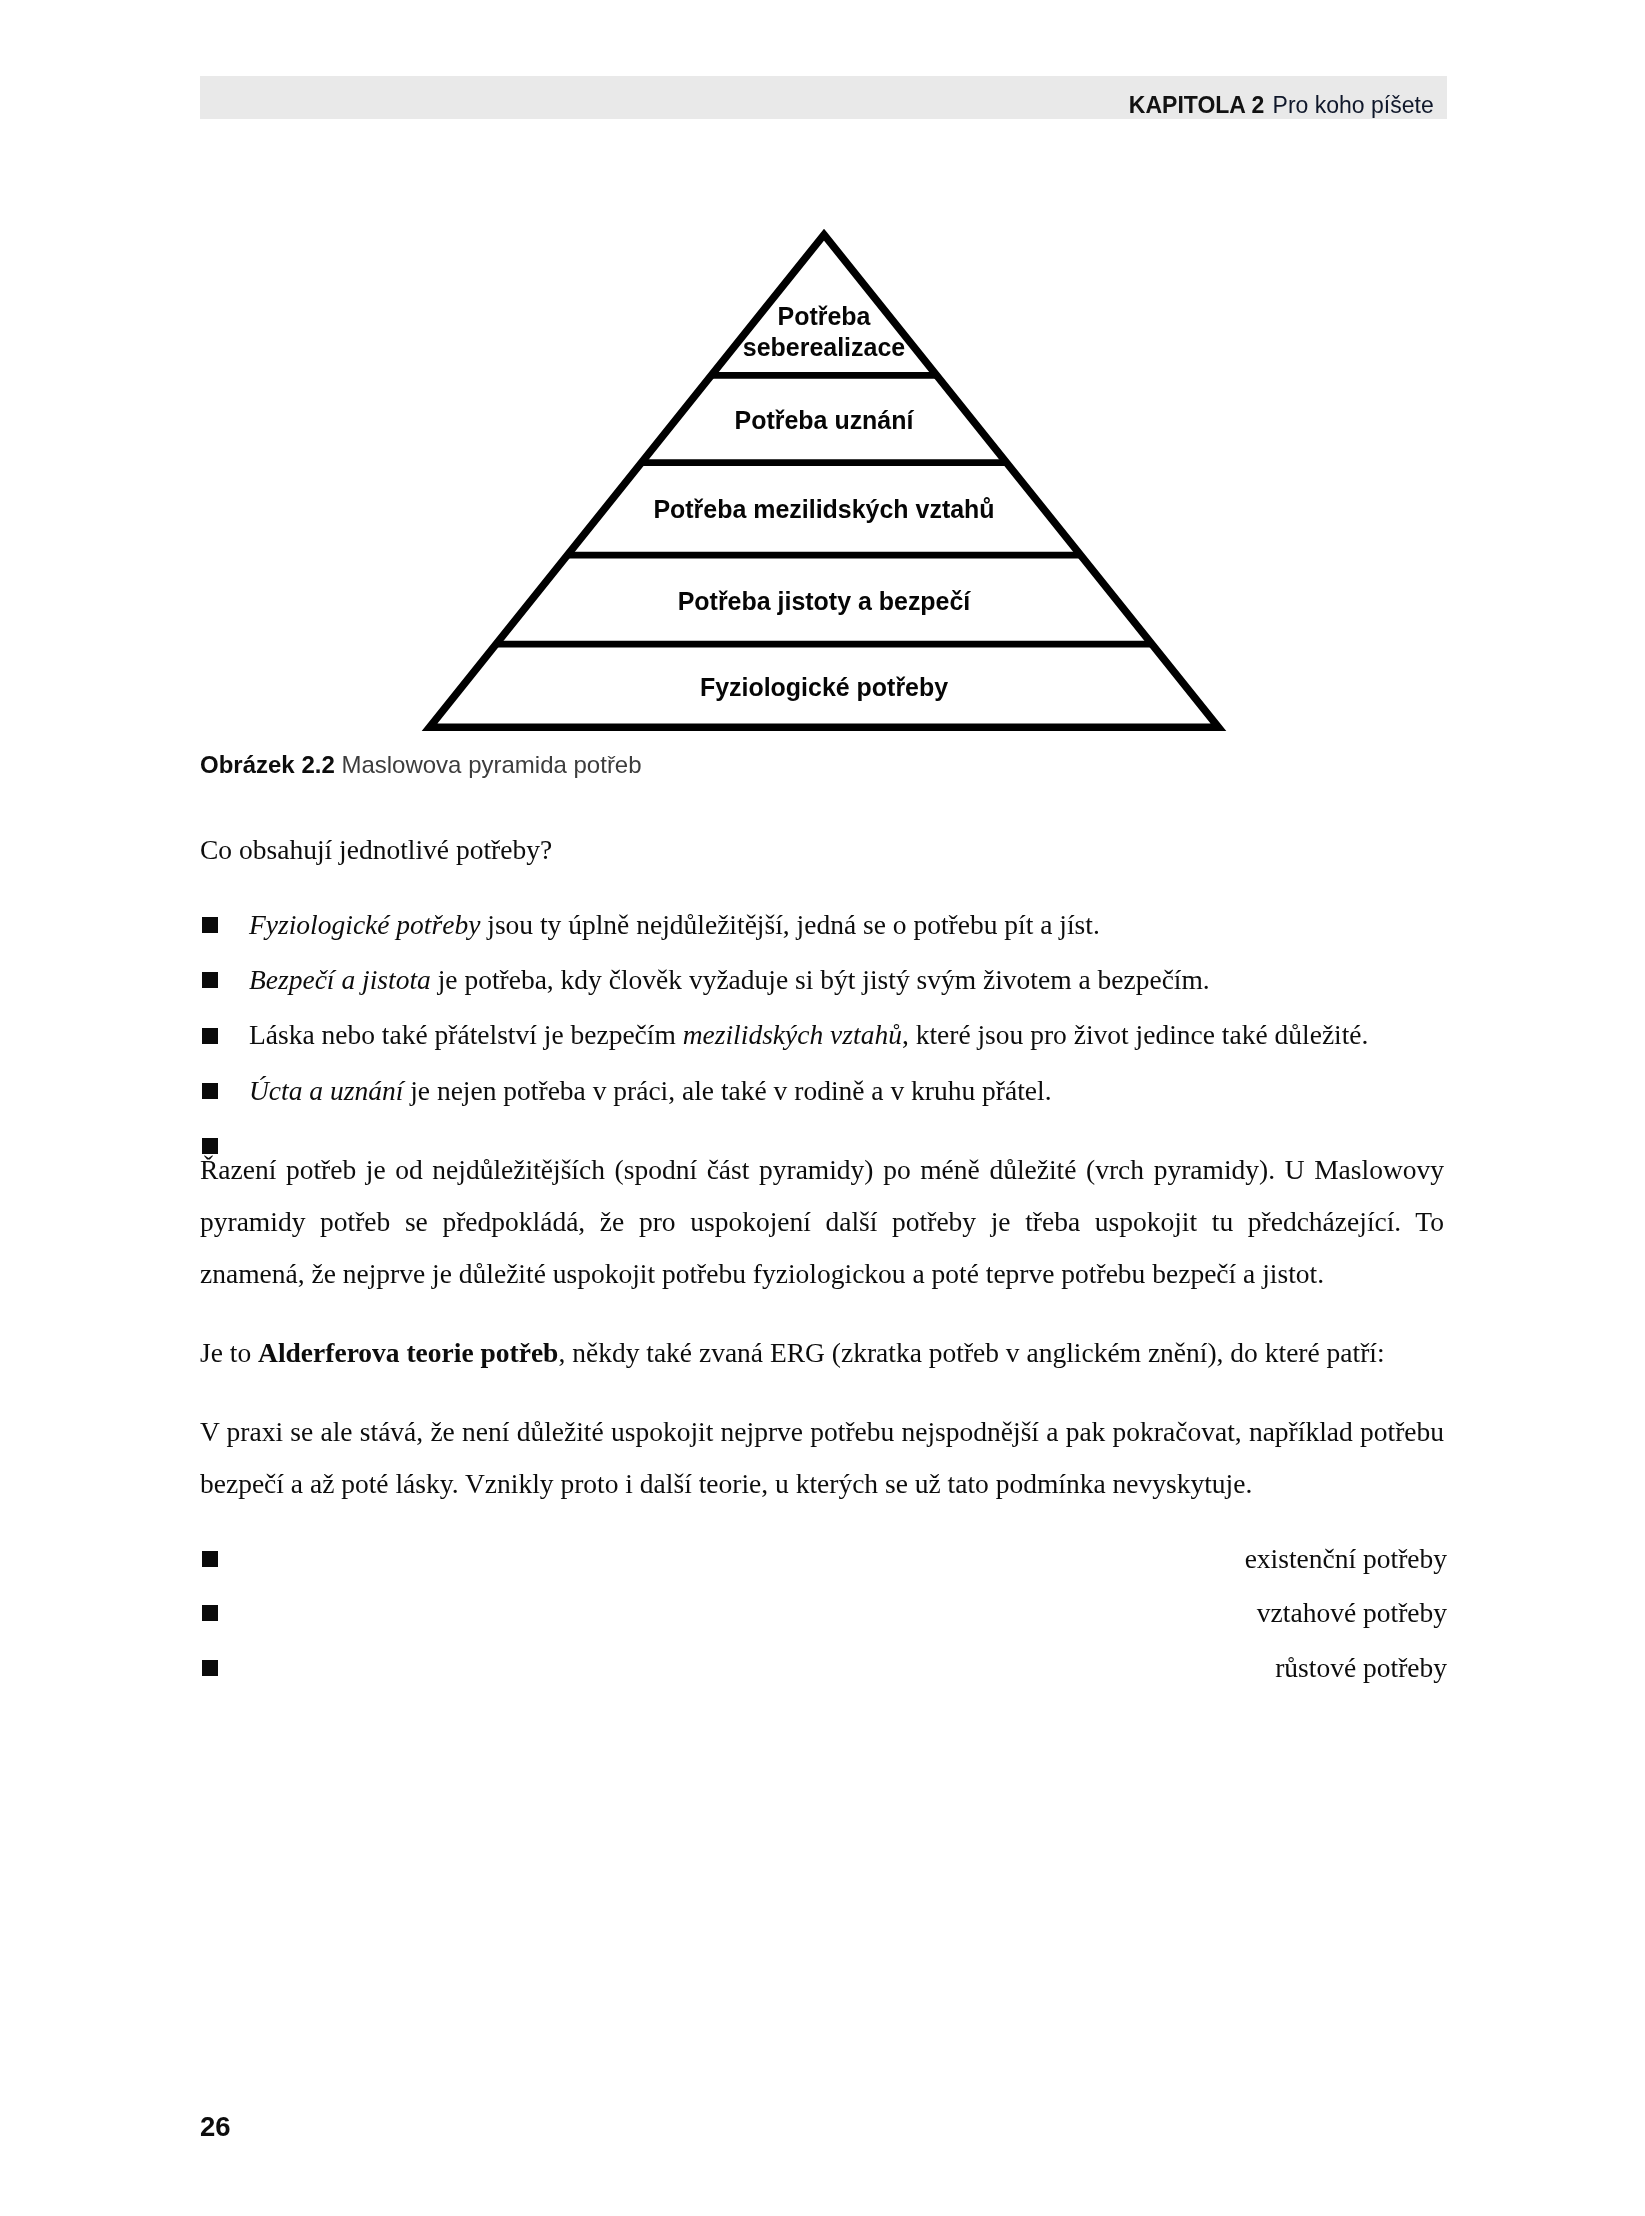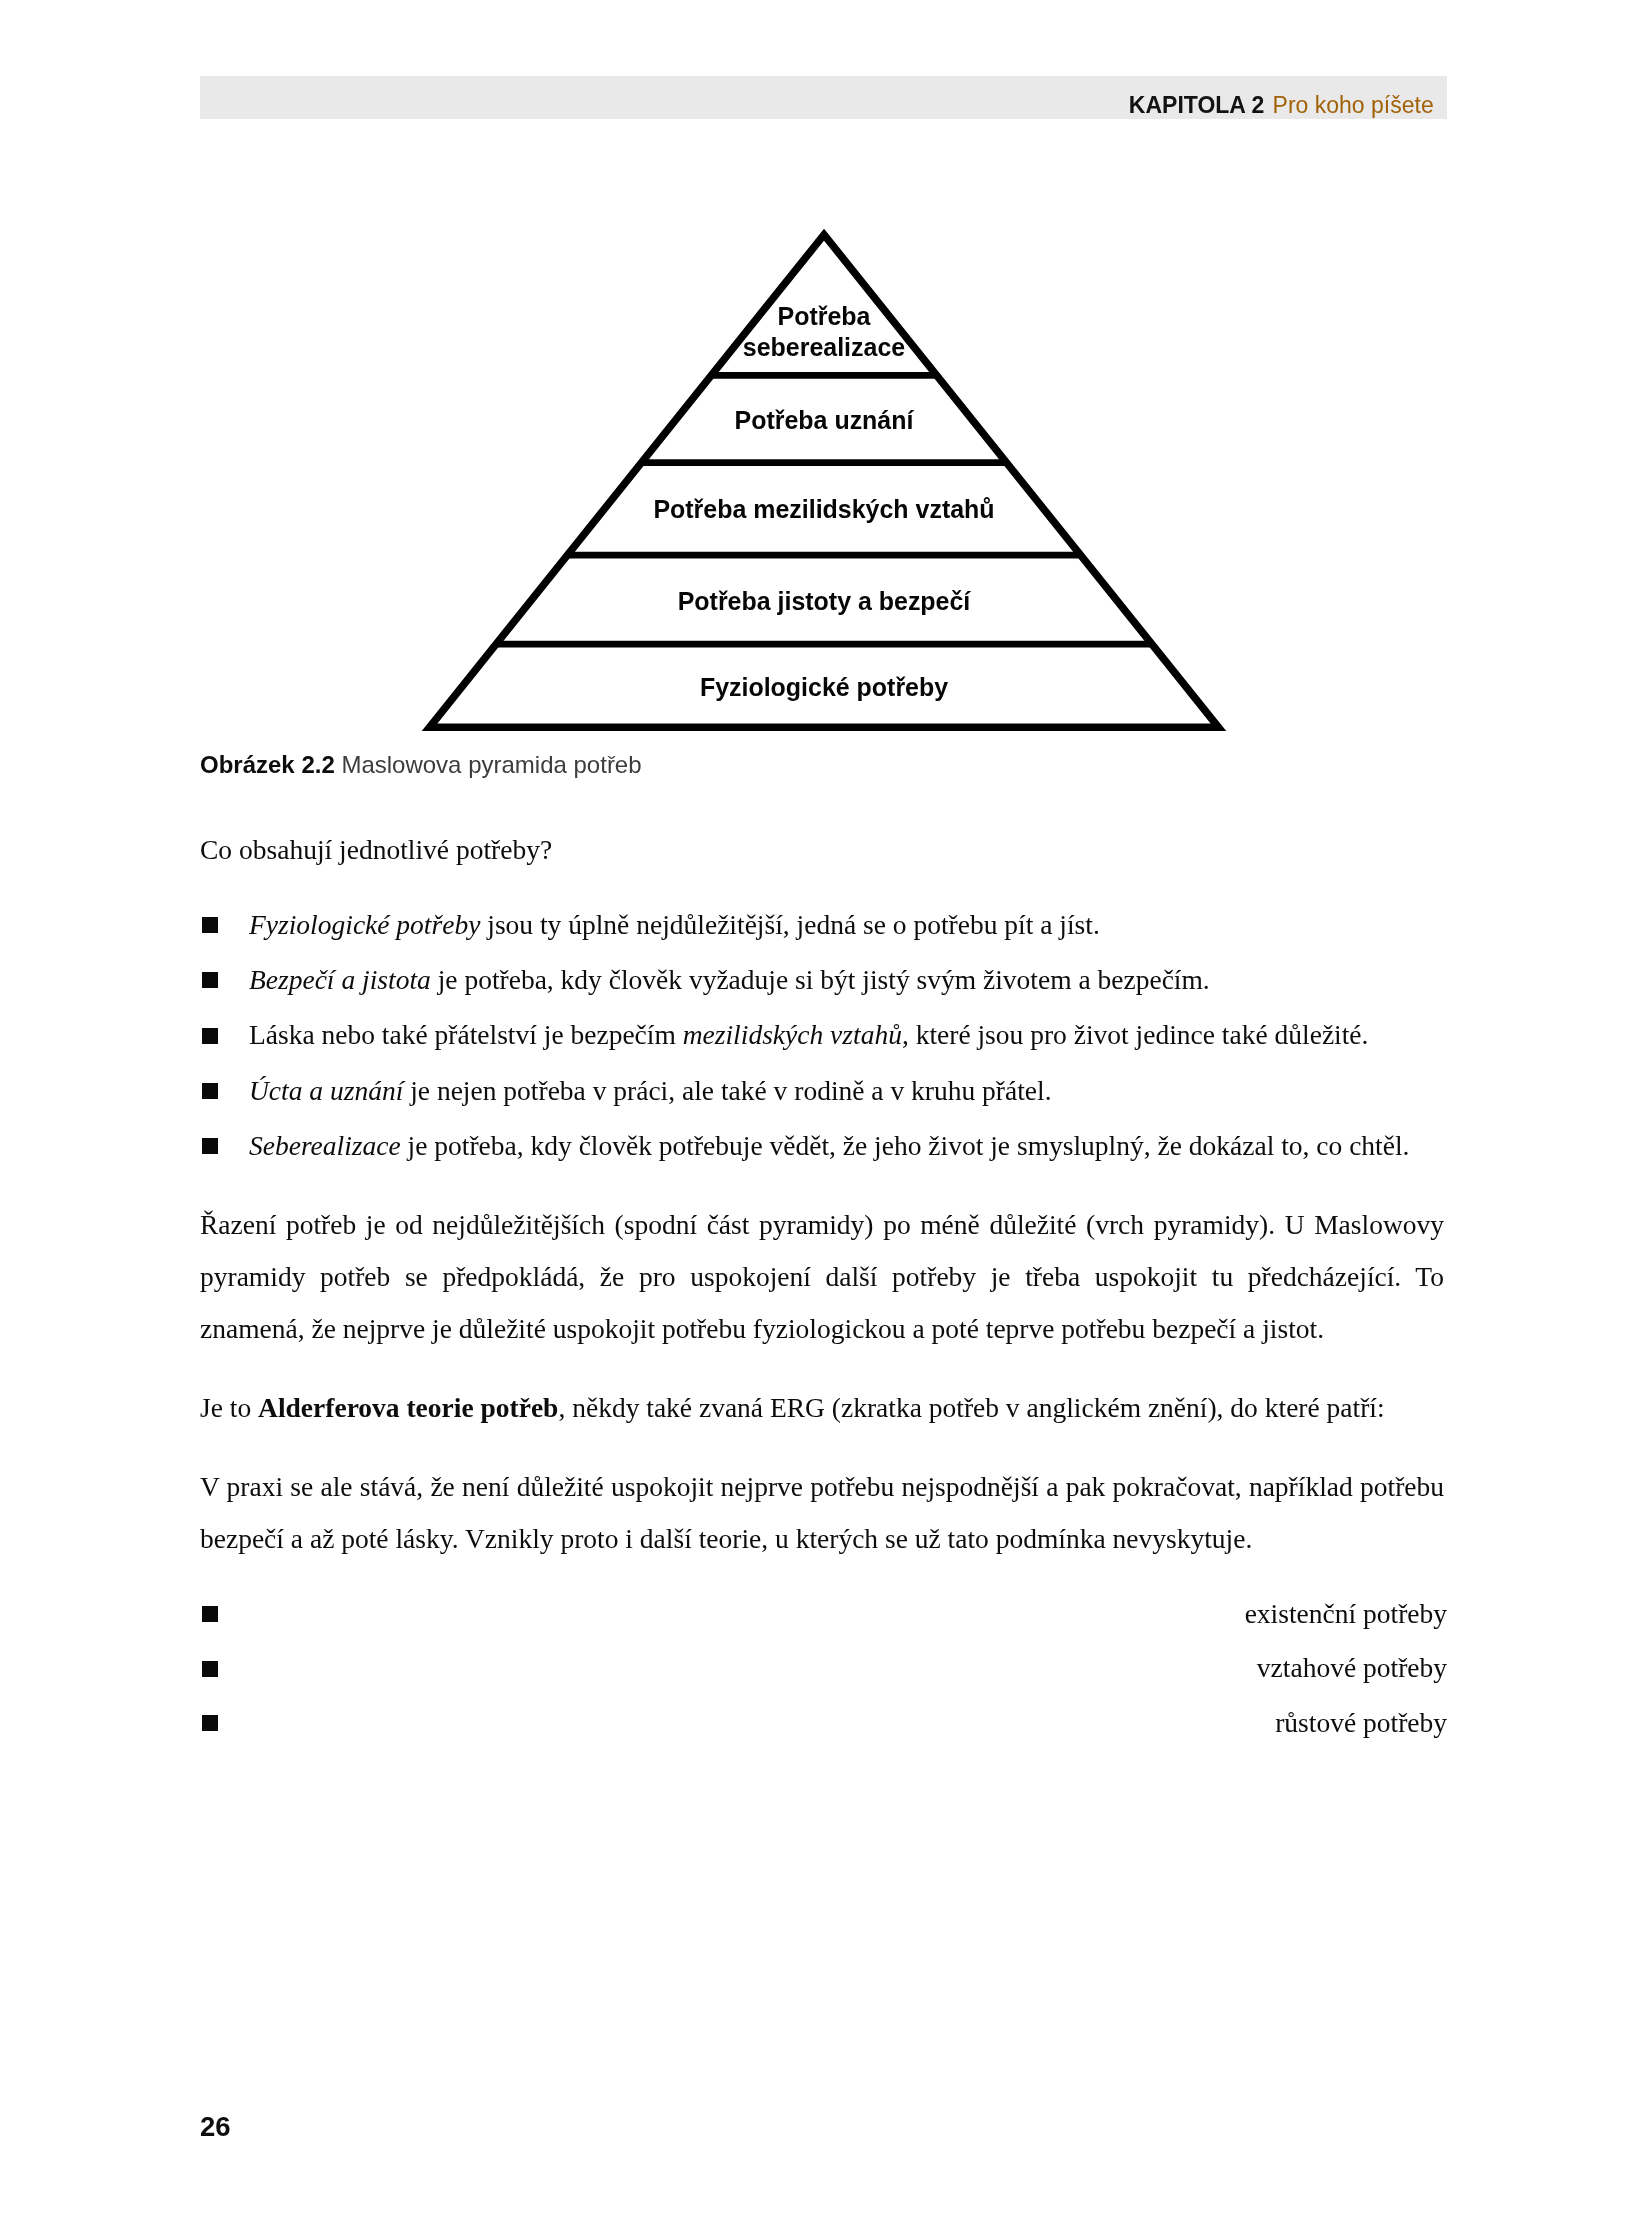--- a/index.html
+++ b/index.html
@@ -23,21 +23,21 @@
     display: flex;
     align-items: flex-end;
     justify-content: flex-end;
     padding-right: 13.3px;
     box-sizing: border-box;
     font-family: "Liberation Sans", sans-serif;
     font-size: 23px;
     gap: 8.3px;
   }
   .header-chapter { font-weight: 700; color: #121212; }
-  .header-title { color: #a16207; }
+  .header-title { color: #0f172a; }
   .content {
     position: absolute;
     left: 200px; top: 118px;
     width: 1247px;
   }
   .figure { margin-top: 105px; }
   .pyramid-svg { display: block; margin: 0 auto; }
   .pyramid-label {
     font-family: "Liberation Sans", sans-serif;
     font-weight: 700;
@@ -114,21 +114,21 @@
       </div>
     </div>
 
     <p class="intro">Co obsahují jednotlivé potřeby?</p>
 
     <ul class="bullets">
       <li><span class="sq"></span><span class="bt"><span></span><em>Fyziologické potřeby</em><span> jsou ty úplně nejdůležitější, jedná se o potřebu pít a jíst.</span></span></li>
       <li><span class="sq"></span><span class="bt"><span></span><em>Bezpečí a jistota</em><span> je potřeba, kdy člověk vyžaduje si být jistý svým životem a bezpečím.</span></span></li>
       <li><span class="sq"></span><span class="bt"><span>Láska nebo také přátelství je bezpečím </span><em>mezilidských vztahů</em><span>, které jsou pro život jedince také důležité.</span></span></li>
       <li><span class="sq"></span><span class="bt"><span></span><em>Úcta a uznání</em><span> je nejen potřeba v práci, ale také v rodině a v kruhu přátel.</span></span></li>
-      <li><span class="sq"></span><span class="bt"><span></span><em>Seberealizace</em><span> je potřeba, kdy člověk potřebuje vědět, že jeho život je smysluplný, že dokázal to, co chtěl.</span></span></li>
+      <li><span class="sq"></span></li>
     </ul>
 
     <p class="para">Řazení potřeb je od nejdůležitějších (spodní část pyramidy) po méně důležité (vrch pyramidy). U Maslowovy pyramidy potřeb se předpokládá, že pro uspokojení další potřeby je třeba uspokojit tu předcházející. To znamená, že nejprve je důležité uspokojit potřebu fyziologickou a poté teprve potřebu bezpečí a jistot.</p>
 
     <p class="para"><span>Je to </span><strong>Alderferova teorie potřeb</strong><span>, někdy také zvaná ERG (zkratka potřeb v anglickém znění), do které patří:</span></p>
 
     <p class="para">V praxi se ale stává, že není důležité uspokojit nejprve potřebu nejspodnější a pak pokračovat, například potřebu bezpečí a až poté lásky. Vznikly proto i další teorie, u kterých se už tato podmínka nevyskytuje.</p>
 
     <ul class="erg-list">
       <li><span class="sq"></span><span>existenční potřeby</span></li>

